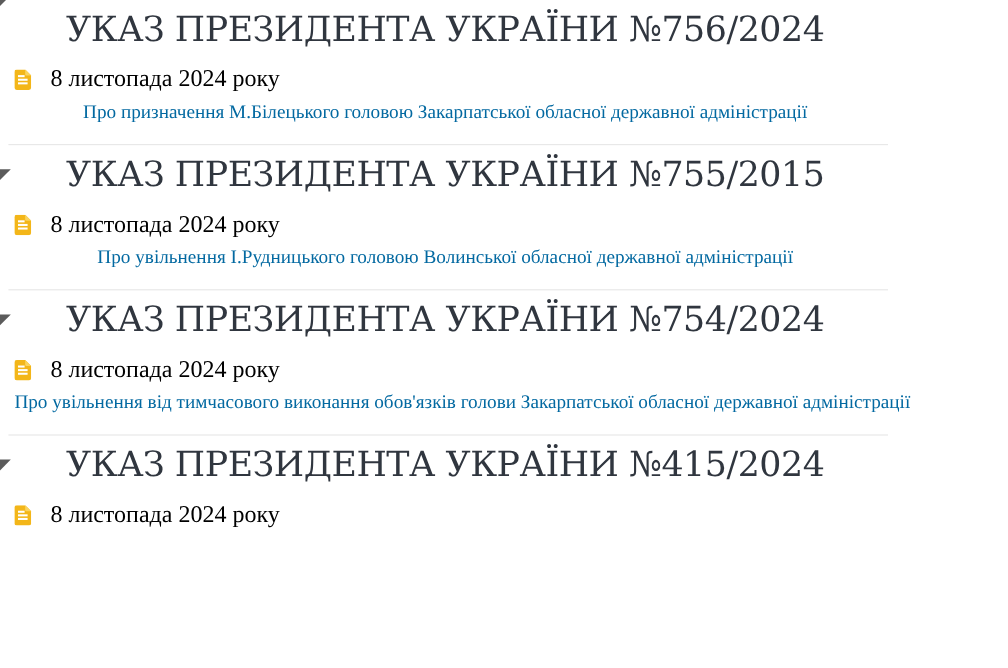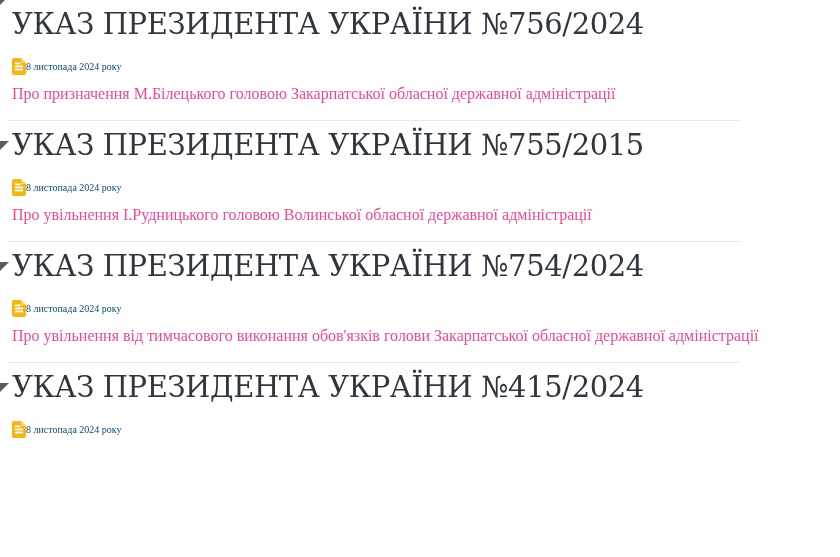--- a/index.html
+++ b/index.html
@@ -1,19 +1,19 @@
 <!DOCTYPE html>
 <html><head>
 <meta charset="utf-8">
 <style>
   * { margin: 0; padding: 0; box-sizing: border-box; }
   html, body { width: 840px; height: 557px; background: #ffffff; overflow: hidden; }
   body { font-family: "Liberation Serif", serif; }
 
-  .list { width: 740px; }
+  .list { width: 740px; text-align: center; }
 
   .entry { position: relative; padding: 6px 10px 0 12px; }
 
   .edge-marker {
     position: absolute;
     left: 0;
     width: 0; height: 0;
     border-top: 9px solid #5b5b5b;
     border-right: 9px solid transparent;
   }
@@ -32,31 +32,31 @@
   }
 
   .date-row {
     margin-top: 14px;
     height: 20px;
     display: flex;
     align-items: center;
   }
   .doc-icon { width: 14px; height: 17px; display: inline-block; flex: 0 0 auto; }
   .date {
-    margin-left: 0;
-    font-size: 10px;
-    color: #0c4a6e;
+    margin-left: 16px;
+    font-size: 20px;
+    color: #000000;
     white-space: nowrap;
   }
 
   .desc {
     margin-top: 7px;
     font-size: 16px;
     line-height: 21px;
-    color: #ec4899;
+    color: #0369a1;
     white-space: nowrap;
   }
 
   .divider {
     margin: 16px 0 0 7px;
     border-top: 1px solid #e8e8e8;
     height: 0;
   }
 </style>
 </head>

